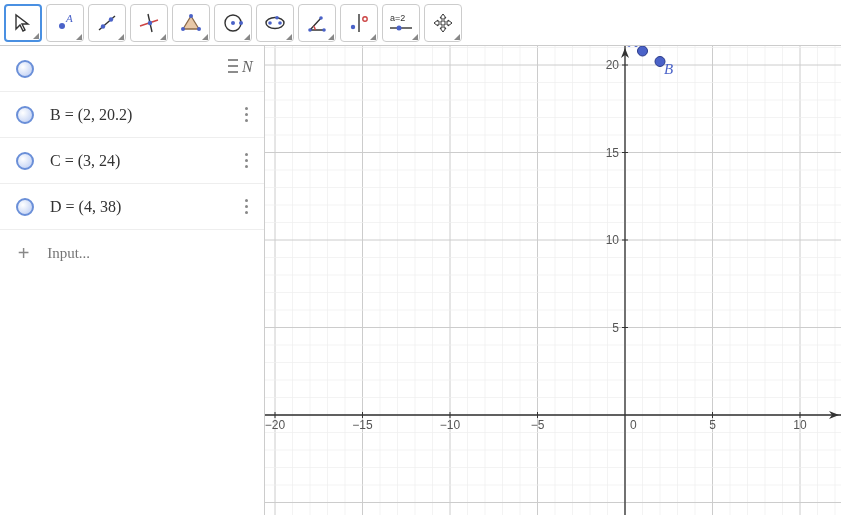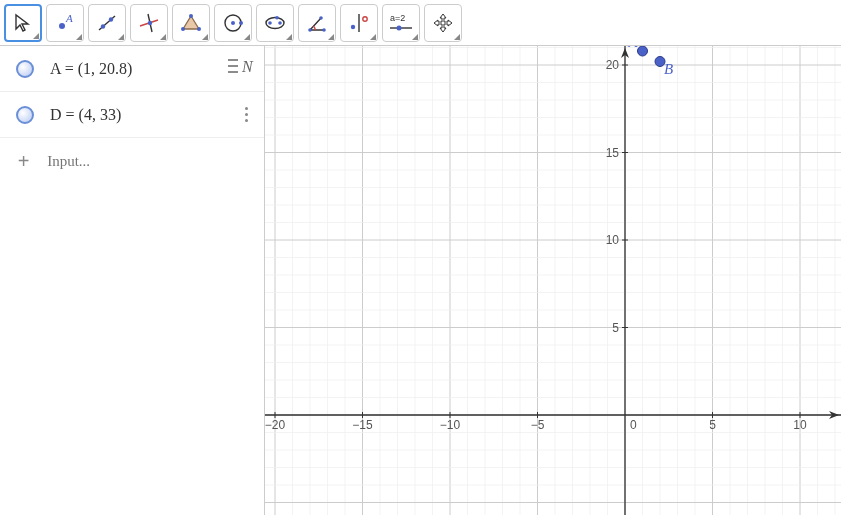--- a/index.html
+++ b/index.html
@@ -127,25 +127,42 @@
       <svg width="30" height="20">
           <line x1="2" y1="4" x2="12" y2="4" stroke="#666" stroke-width="1.5"></line>
           <line x1="2" y1="10" x2="12" y2="10" stroke="#666" stroke-width="1.5"></line>
           <line x1="2" y1="16" x2="12" y2="16" stroke="#666" stroke-width="1.5"></line>
           <text x="16" y="16" font-style="italic" font-family="Times New Roman" font-size="16" fill="#666">N</text>
         </svg>
     </div>
     <div id="algebra-rows">
         <div class="algebra-row">
           <div class="vis-circle"></div>
-          <div class="algebra-label">A = (1, 20.8)</div>
-        </div>
-        <div class="algebra-row">
-          <div class="vis-circle"></div>
-          <div class="algebra-label">D = (4, 33)</div>
+        </div>
+        <div class="algebra-row">
+          <div class="vis-circle"></div>
+          <div class="algebra-label">B = (2, 20.2)</div>
+          <div class="row-menu">
+            <div class="d"></div>
+            <div class="d"></div>
+            <div class="d"></div>
+          </div>
+        </div>
+        <div class="algebra-row">
+          <div class="vis-circle"></div>
+          <div class="algebra-label">C = (3, 24)</div>
+          <div class="row-menu">
+            <div class="d"></div>
+            <div class="d"></div>
+            <div class="d"></div>
+          </div>
+        </div>
+        <div class="algebra-row">
+          <div class="vis-circle"></div>
+          <div class="algebra-label">D = (4, 38)</div>
           <div class="row-menu">
             <div class="d"></div>
             <div class="d"></div>
             <div class="d"></div>
           </div>
         </div>
       </div>
     <div class="input-row">
       <div class="plus-icon">+</div>
       <input class="input-field" placeholder="Input..." style="">

